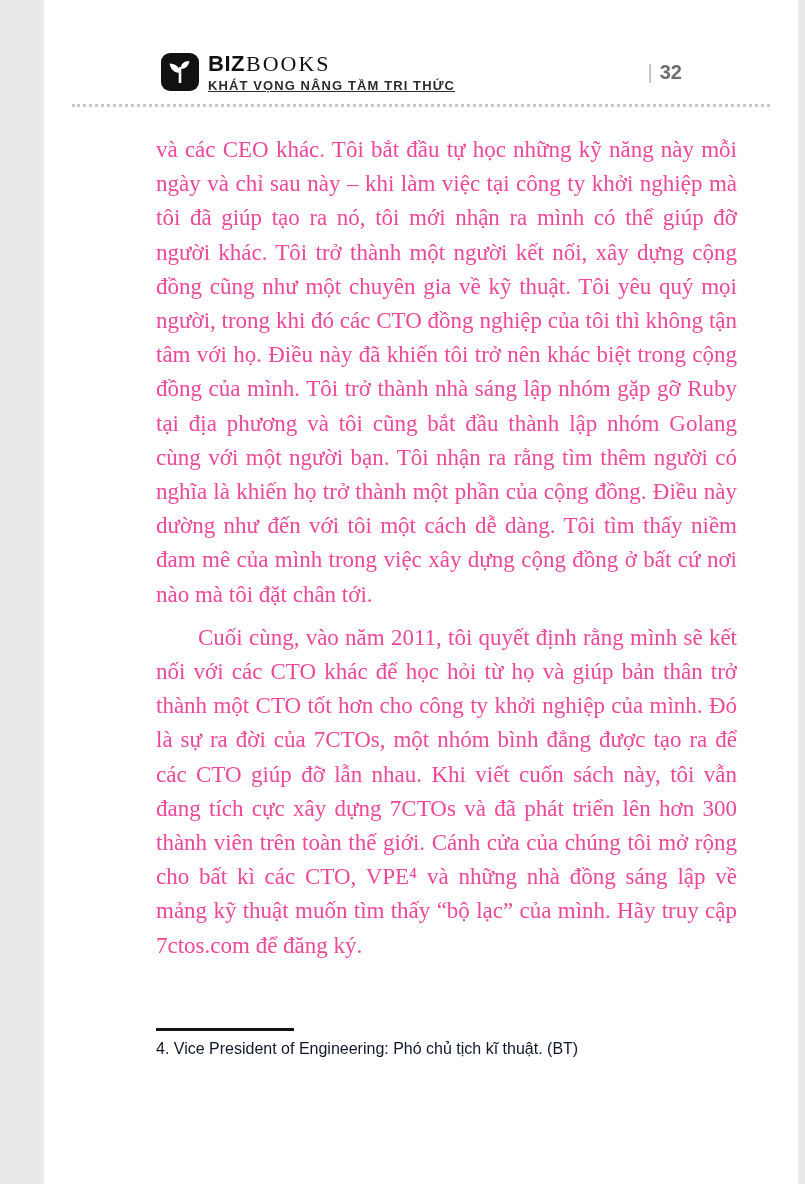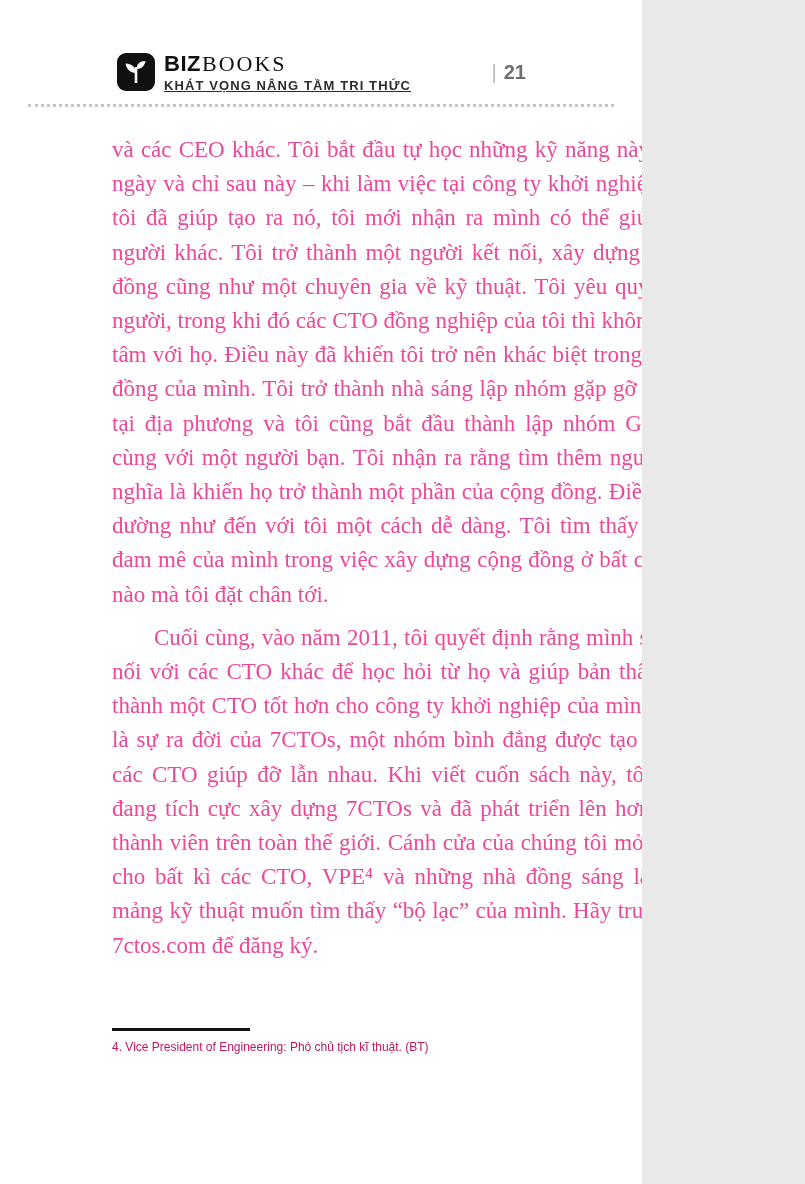--- a/index.html
+++ b/index.html
@@ -3,23 +3,24 @@
 <meta charset="utf-8">
 <style>
   * { margin: 0; padding: 0; box-sizing: border-box; }
   html, body { background: #e9e9e9; }
   body {
     width: 805px; height: 1184px;
     font-family: "Liberation Sans", "DejaVu Sans", sans-serif;
   }
   .page {
     position: relative;
-    width: 642px; height: 1184px;
+    width: 754px; height: 1184px;
     background: #ffffff;
     overflow: hidden;
+    margin-left: 44px;
   }
 
   
   .header {
     display: flex;
     justify-content: space-between;
     align-items: center;
     padding: 52px 116px 0 116px;
   }
   .brand { display: flex; align-items: center; gap: 8px; }
@@ -66,22 +67,22 @@
     position: absolute;
     left: 112px; top: 1028px;
     width: 581px;
   }
   .footnote-divider {
     width: 138px; height: 3px;
     background: #141414;
     margin-bottom: 9px;
   }
   .footnote-text {
-    font-size: 12px;
-    color: #be185d;
+    font-size: 16px;
+    color: #0f172a;
     font-family: "Liberation Sans", "DejaVu Sans", sans-serif;
   }
 </style>
 </head>
 <body>
 
 <div class="page">
 
   <div class="header">
     <div class="brand">
@@ -96,21 +97,21 @@
       <span class="brand-textcol">
         <span class="brand-name">
           <span class="brand-biz">BIZ</span>
           <span class="brand-books">BOOKS</span>
         </span>
         <span class="brand-tagline">KHÁT VỌNG NÂNG TẦM TRI THỨC</span>
       </span>
     </div>
     <div class="page-marker">
       <span class="bar">|</span>
-      <span class="num">21</span>
+      <span class="num">32</span>
     </div>
   </div>
 
   <div class="header-divider"></div>
 
   <div class="main">
     <p class="para">và các CEO khác. Tôi bắt đầu tự học những kỹ năng này mỗi ngày và chỉ sau này – khi làm việc tại công ty khởi nghiệp mà tôi đã giúp tạo ra nó, tôi mới nhận ra mình có thể giúp đỡ người khác. Tôi trở thành một người kết nối, xây dựng cộng đồng cũng như một chuyên gia về kỹ thuật. Tôi yêu quý mọi người, trong khi đó các CTO đồng nghiệp của tôi thì không tận tâm với họ. Điều này đã khiến tôi trở nên khác biệt trong cộng đồng của mình. Tôi trở thành nhà sáng lập nhóm gặp gỡ Ruby tại địa phương và tôi cũng bắt đầu thành lập nhóm Golang cùng với một người bạn. Tôi nhận ra rằng tìm thêm người có nghĩa là khiến họ trở thành một phần của cộng đồng. Điều này dường như đến với tôi một cách dễ dàng. Tôi tìm thấy niềm đam mê của mình trong việc xây dựng cộng đồng ở bất cứ nơi nào mà tôi đặt chân tới.</p>
     <p class="para indent">Cuối cùng, vào năm 2011, tôi quyết định rằng mình sẽ kết nối với các CTO khác để học hỏi từ họ và giúp bản thân trở thành một CTO tốt hơn cho công ty khởi nghiệp của mình. Đó là sự ra đời của 7CTOs, một nhóm bình đẳng được tạo ra để các CTO giúp đỡ lẫn nhau. Khi viết cuốn sách này, tôi vẫn đang tích cực xây dựng 7CTOs và đã phát triển lên hơn 300 thành viên trên toàn thế giới. Cánh cửa của chúng tôi mở rộng cho bất kì các CTO, VPE⁴ và những nhà đồng sáng lập về mảng kỹ thuật muốn tìm thấy “bộ lạc” của mình. Hãy truy cập 7ctos.com để đăng ký.</p>
   </div>
 

